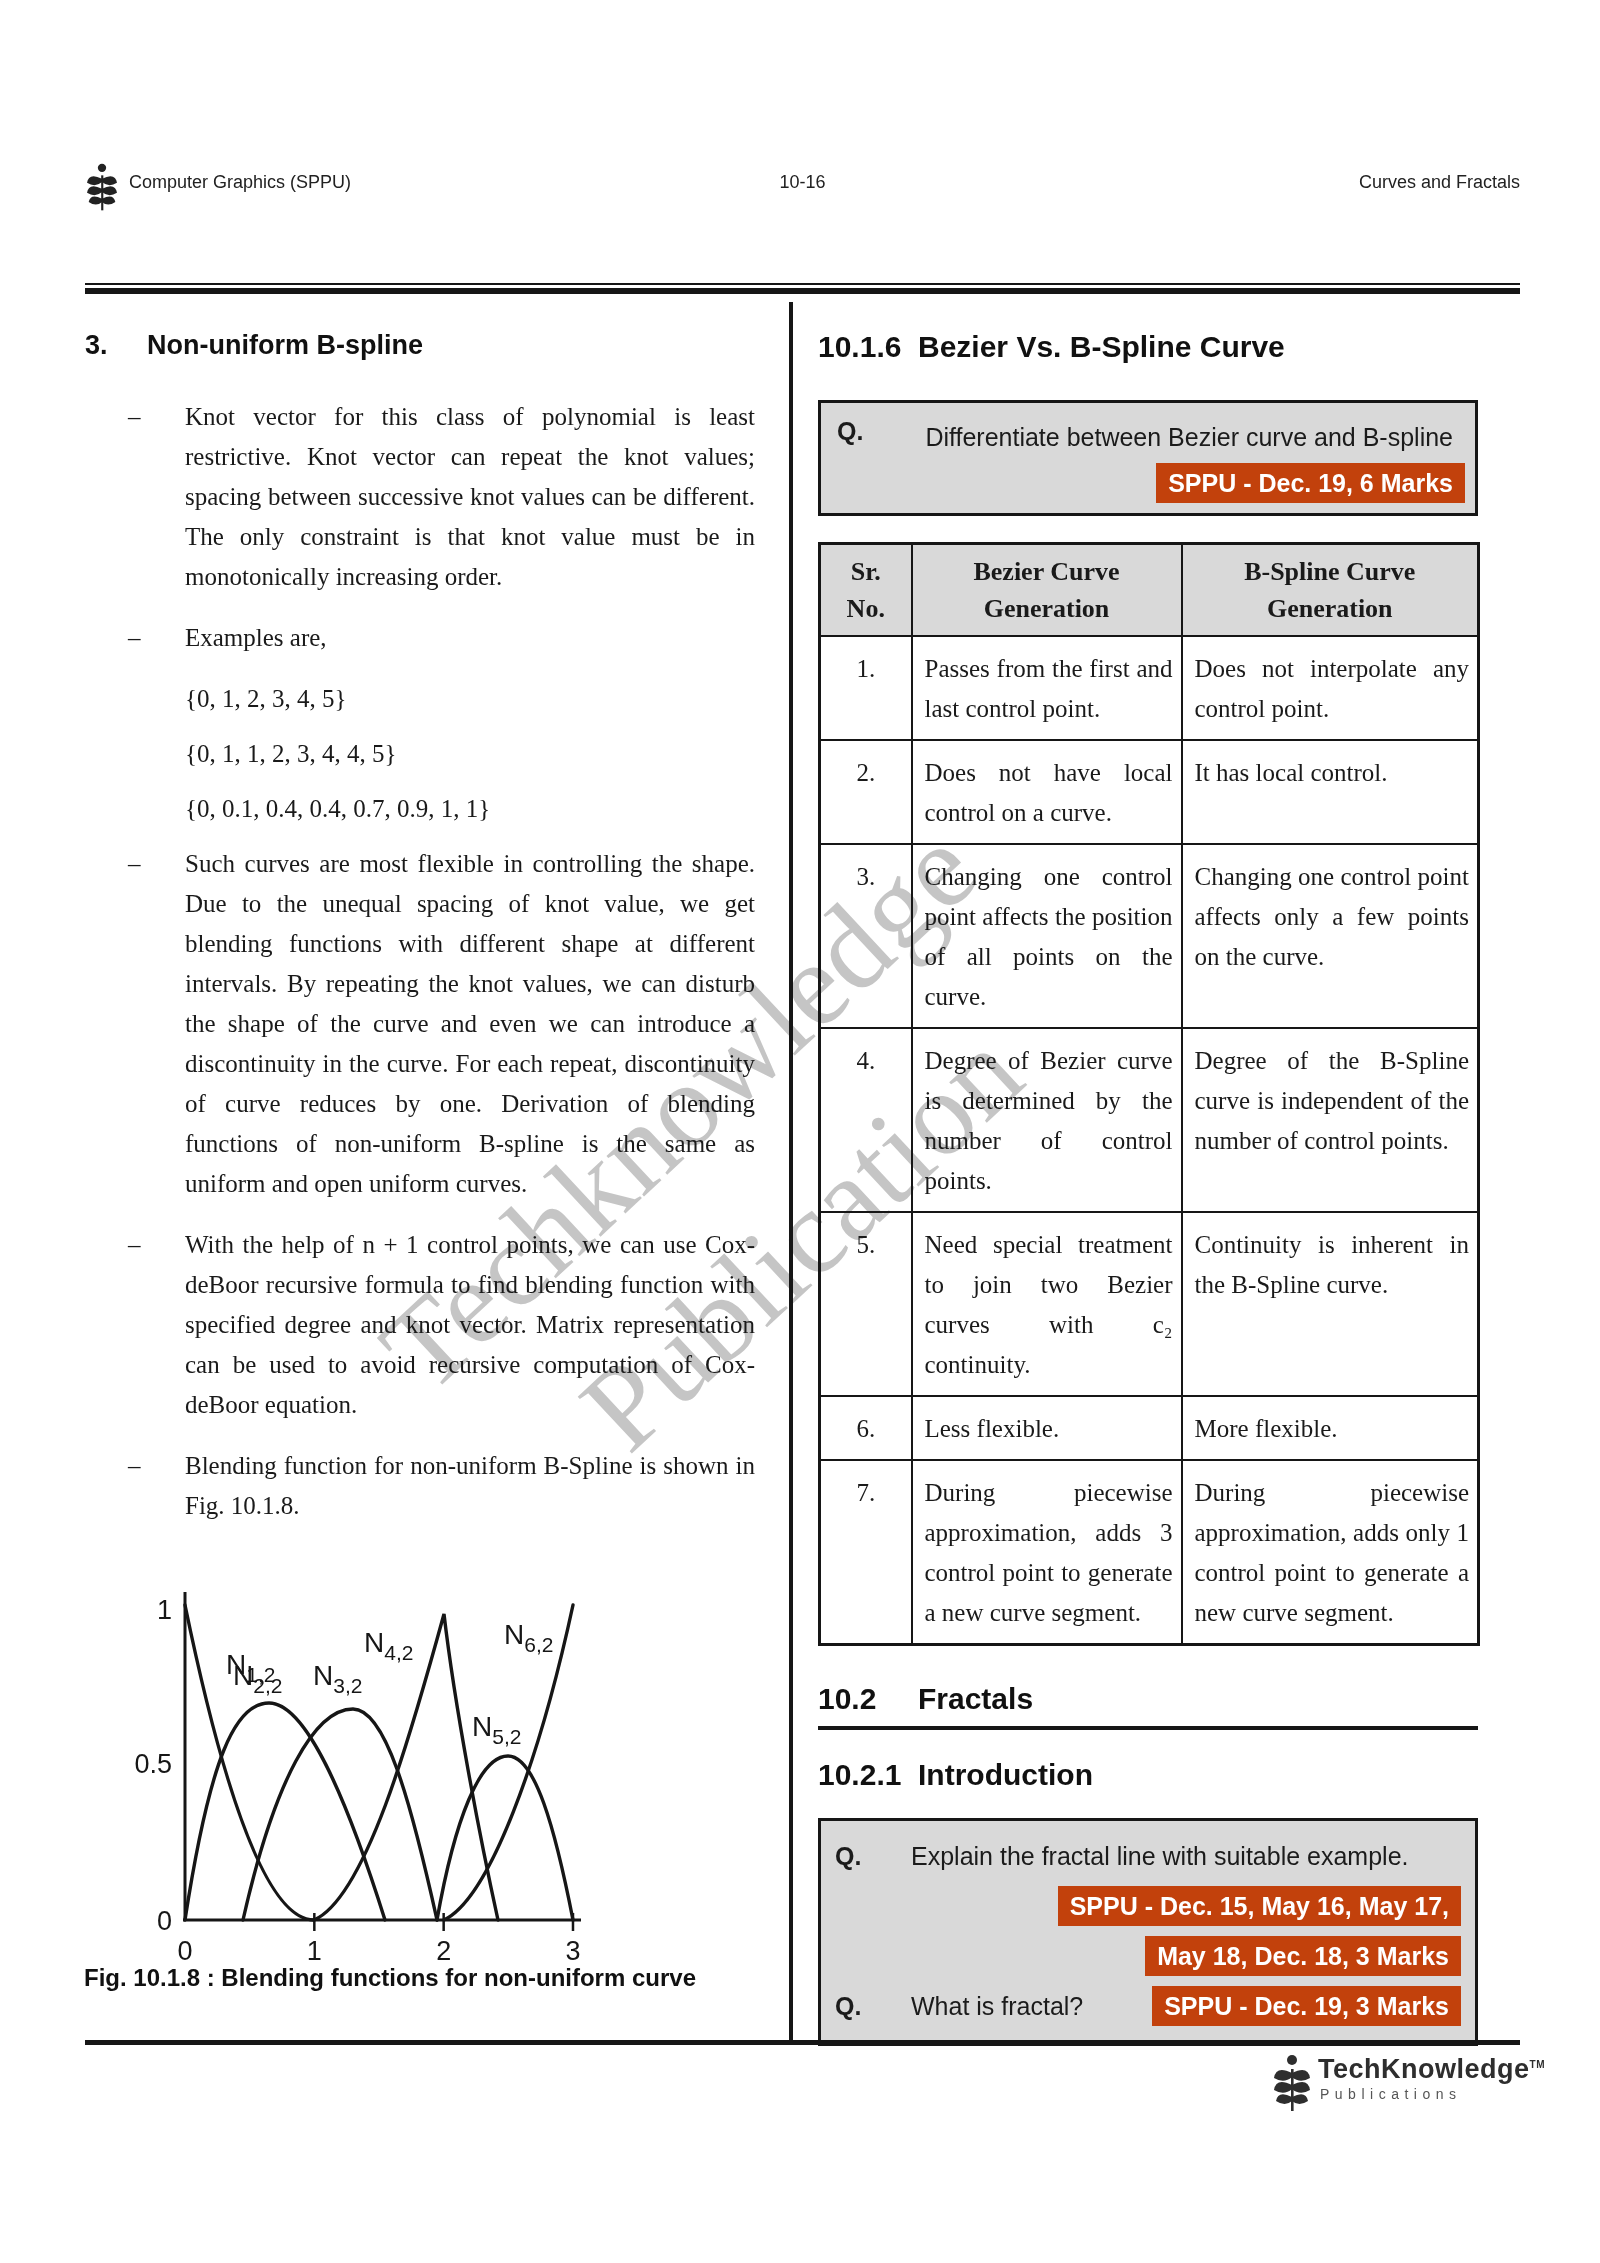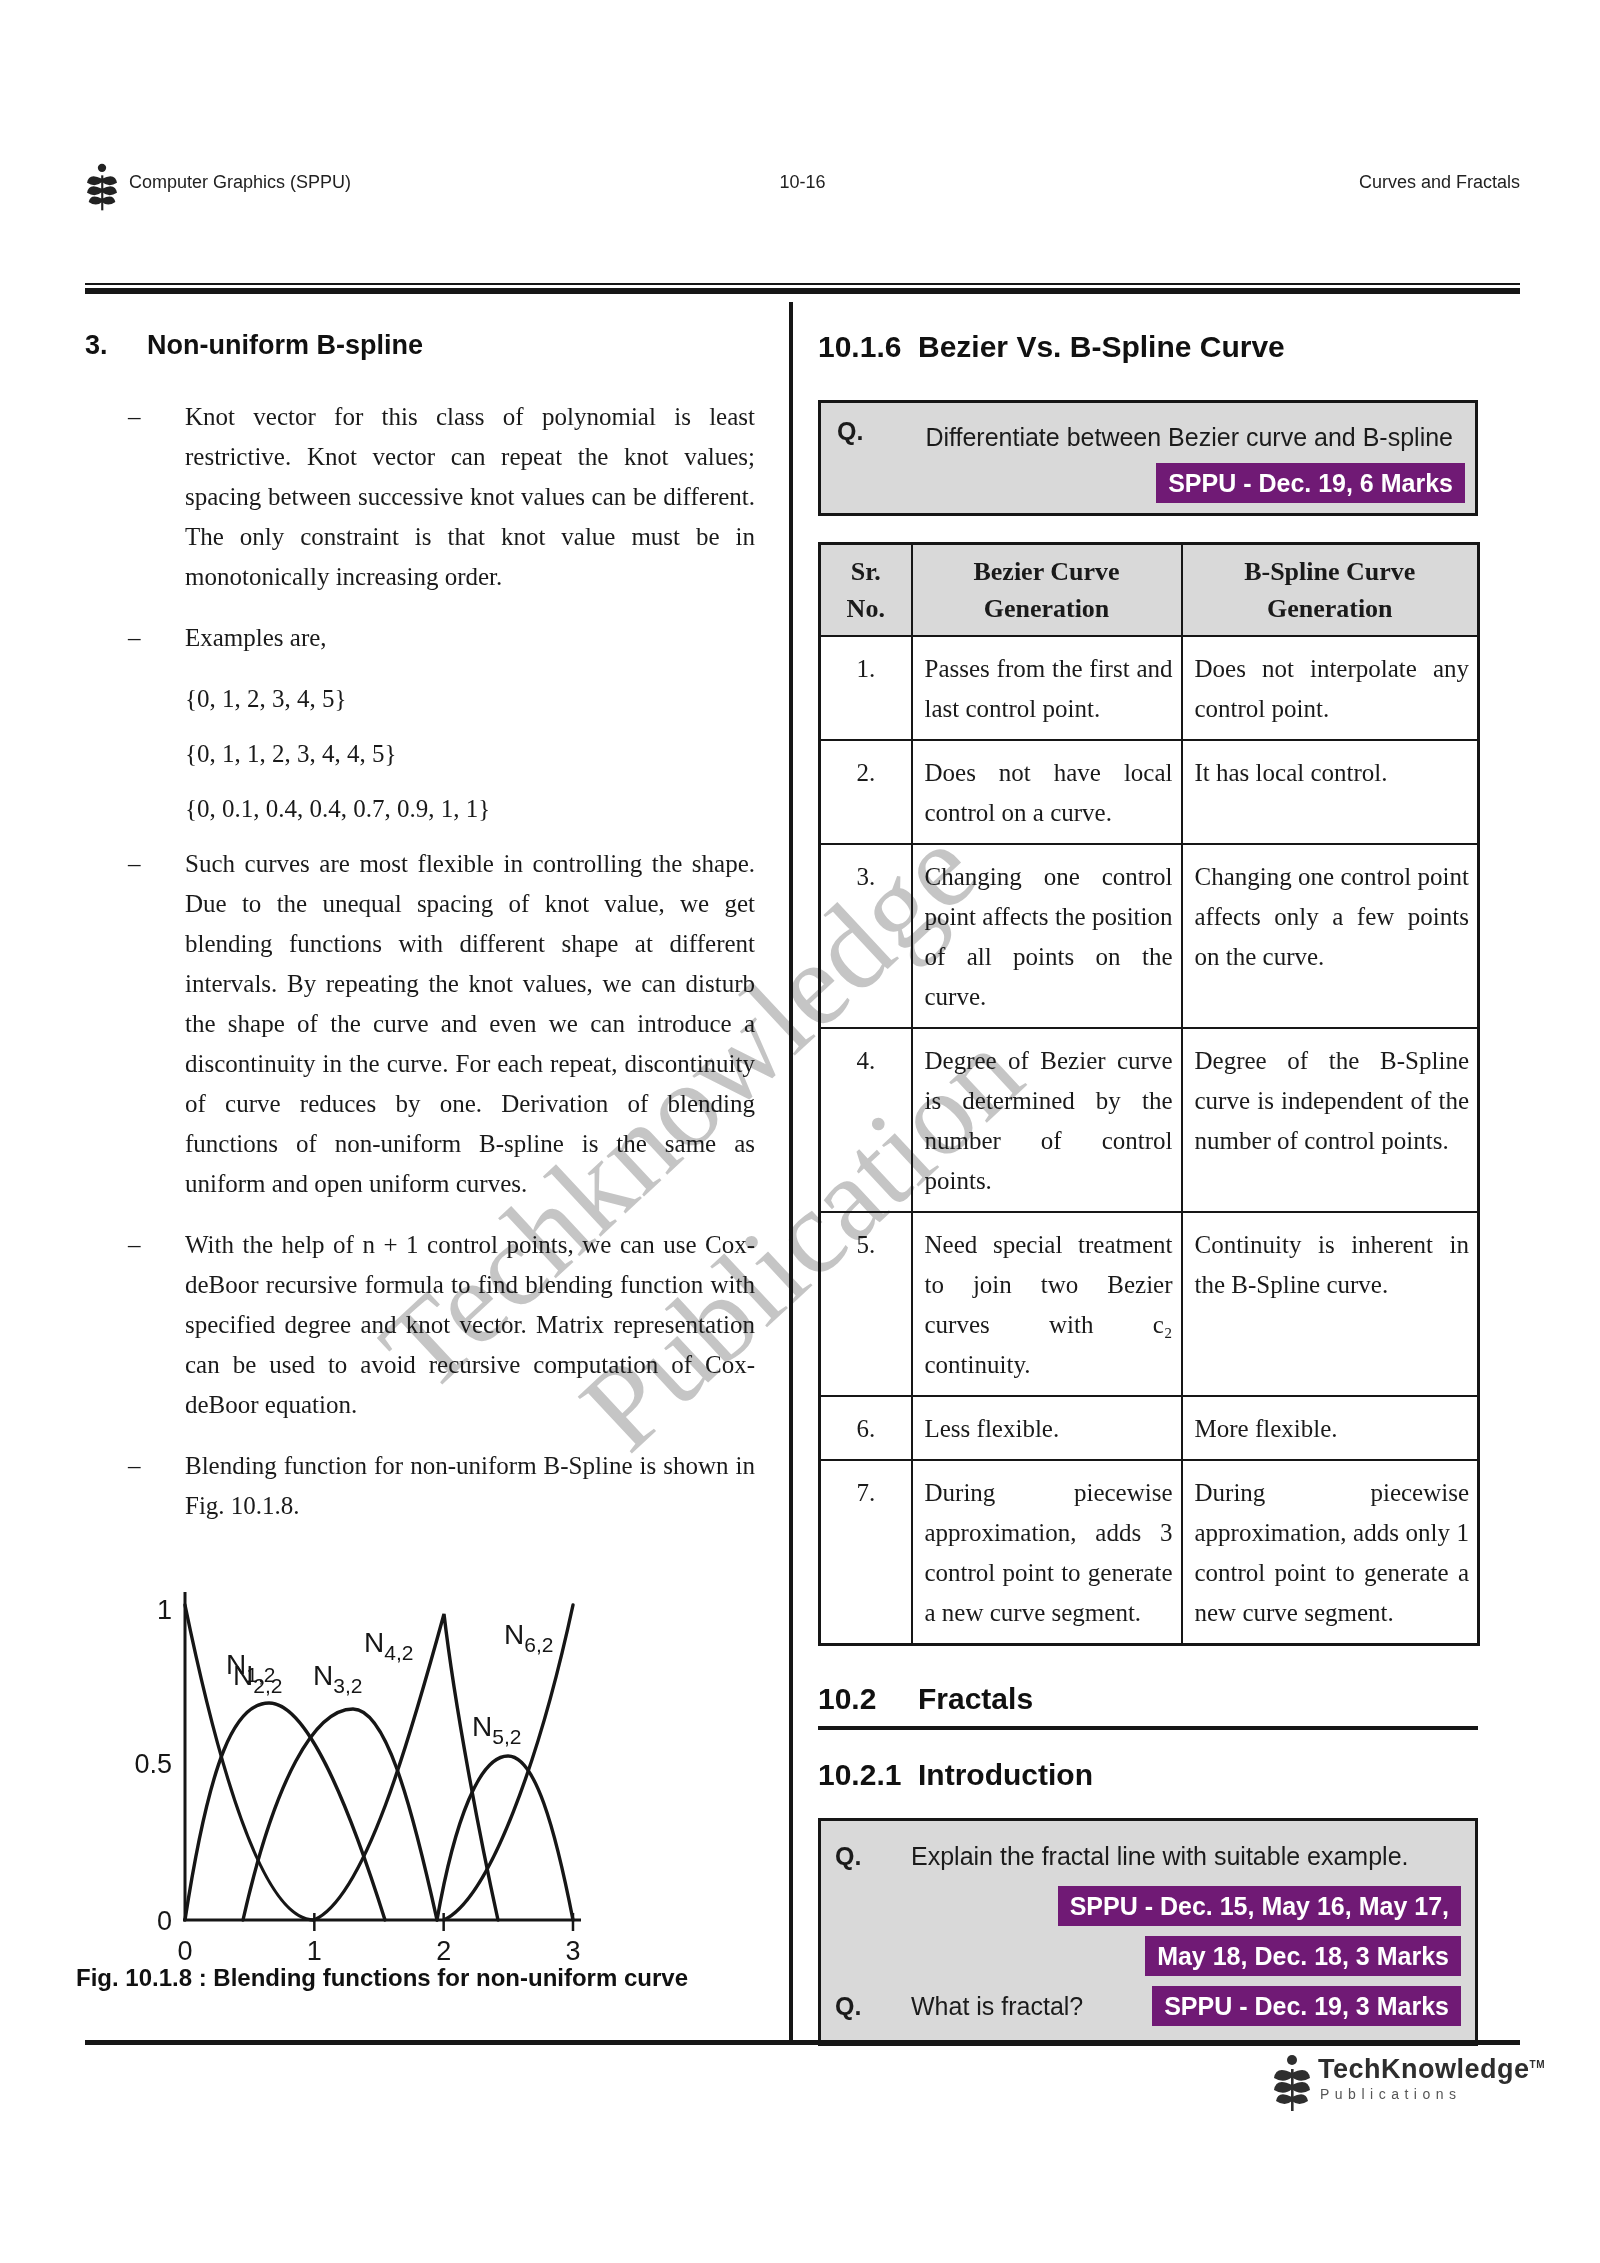--- a/index.html
+++ b/index.html
@@ -34,31 +34,31 @@
 
   
   .left-col{position:absolute;left:85px;top:330px;width:670px;z-index:2}
   .left-blocks{margin:36px 0 0 100px;width:570px}
   .para{position:relative;margin:0 0 21px 0;text-align:justify;font-size:25px;line-height:40px}
   .para .dash{position:absolute;left:-57px;top:0}
   .example{font-size:25px;line-height:40px;margin:0 0 15px 0}
 
   .chart-wrap{position:absolute;left:100px;top:1578px;width:510px;height:400px;z-index:2}
   .chart-wrap svg{font-family:"Liberation Sans",sans-serif}
-  .fig-caption{position:absolute;left:72px;top:1964px;width:620px;text-align:center;z-index:2;
+  .fig-caption{position:absolute;left:80px;top:1964px;width:620px;text-align:center;z-index:2;
                font-family:"Liberation Sans",sans-serif;font-weight:bold;font-size:24px;color:#111}
 
   
   .right-col{position:absolute;left:818px;top:330px;width:660px;z-index:2}
   .qbox{border:3px solid #161616;background:#d9d9d9;font-family:"Liberation Sans",sans-serif;
         font-size:25px;color:#1b1b1b;box-sizing:border-box}
   .qbox1{position:relative;margin:36px 0 26px 0;padding:14px 12px 16px 16px;min-height:96px}
   .qmark{display:inline-block;width:76px;font-weight:bold;vertical-align:top}
   .qtext{display:inline-block;width:540px;line-height:40px;text-align:right;vertical-align:top}
-  .badge{display:inline-block;background:#701a75;color:#ffffff;font-weight:bold;
+  .badge{display:inline-block;background:#c2410c;color:#ffffff;font-weight:bold;
          font-family:"Liberation Sans",sans-serif;font-size:25px;line-height:36px;
          padding:2px 12px;white-space:nowrap}
   .badge-abs{position:absolute;right:10px;bottom:10px}
 
   table.cmp{border-collapse:collapse;table-layout:fixed;width:659px;margin:0 0 36px 0;
             border:3px solid #161616}
   table.cmp th,table.cmp td{border:2.5px solid #161616;vertical-align:top}
   table.cmp th{background:#d9d9d9;font-family:"Liberation Serif",serif;font-weight:bold;
                font-size:26px;line-height:37px;text-align:center;padding:8px 4px}
   table.cmp td{font-size:25px;line-height:40px;padding:12px 8px 10px 12px;text-align:justify}

